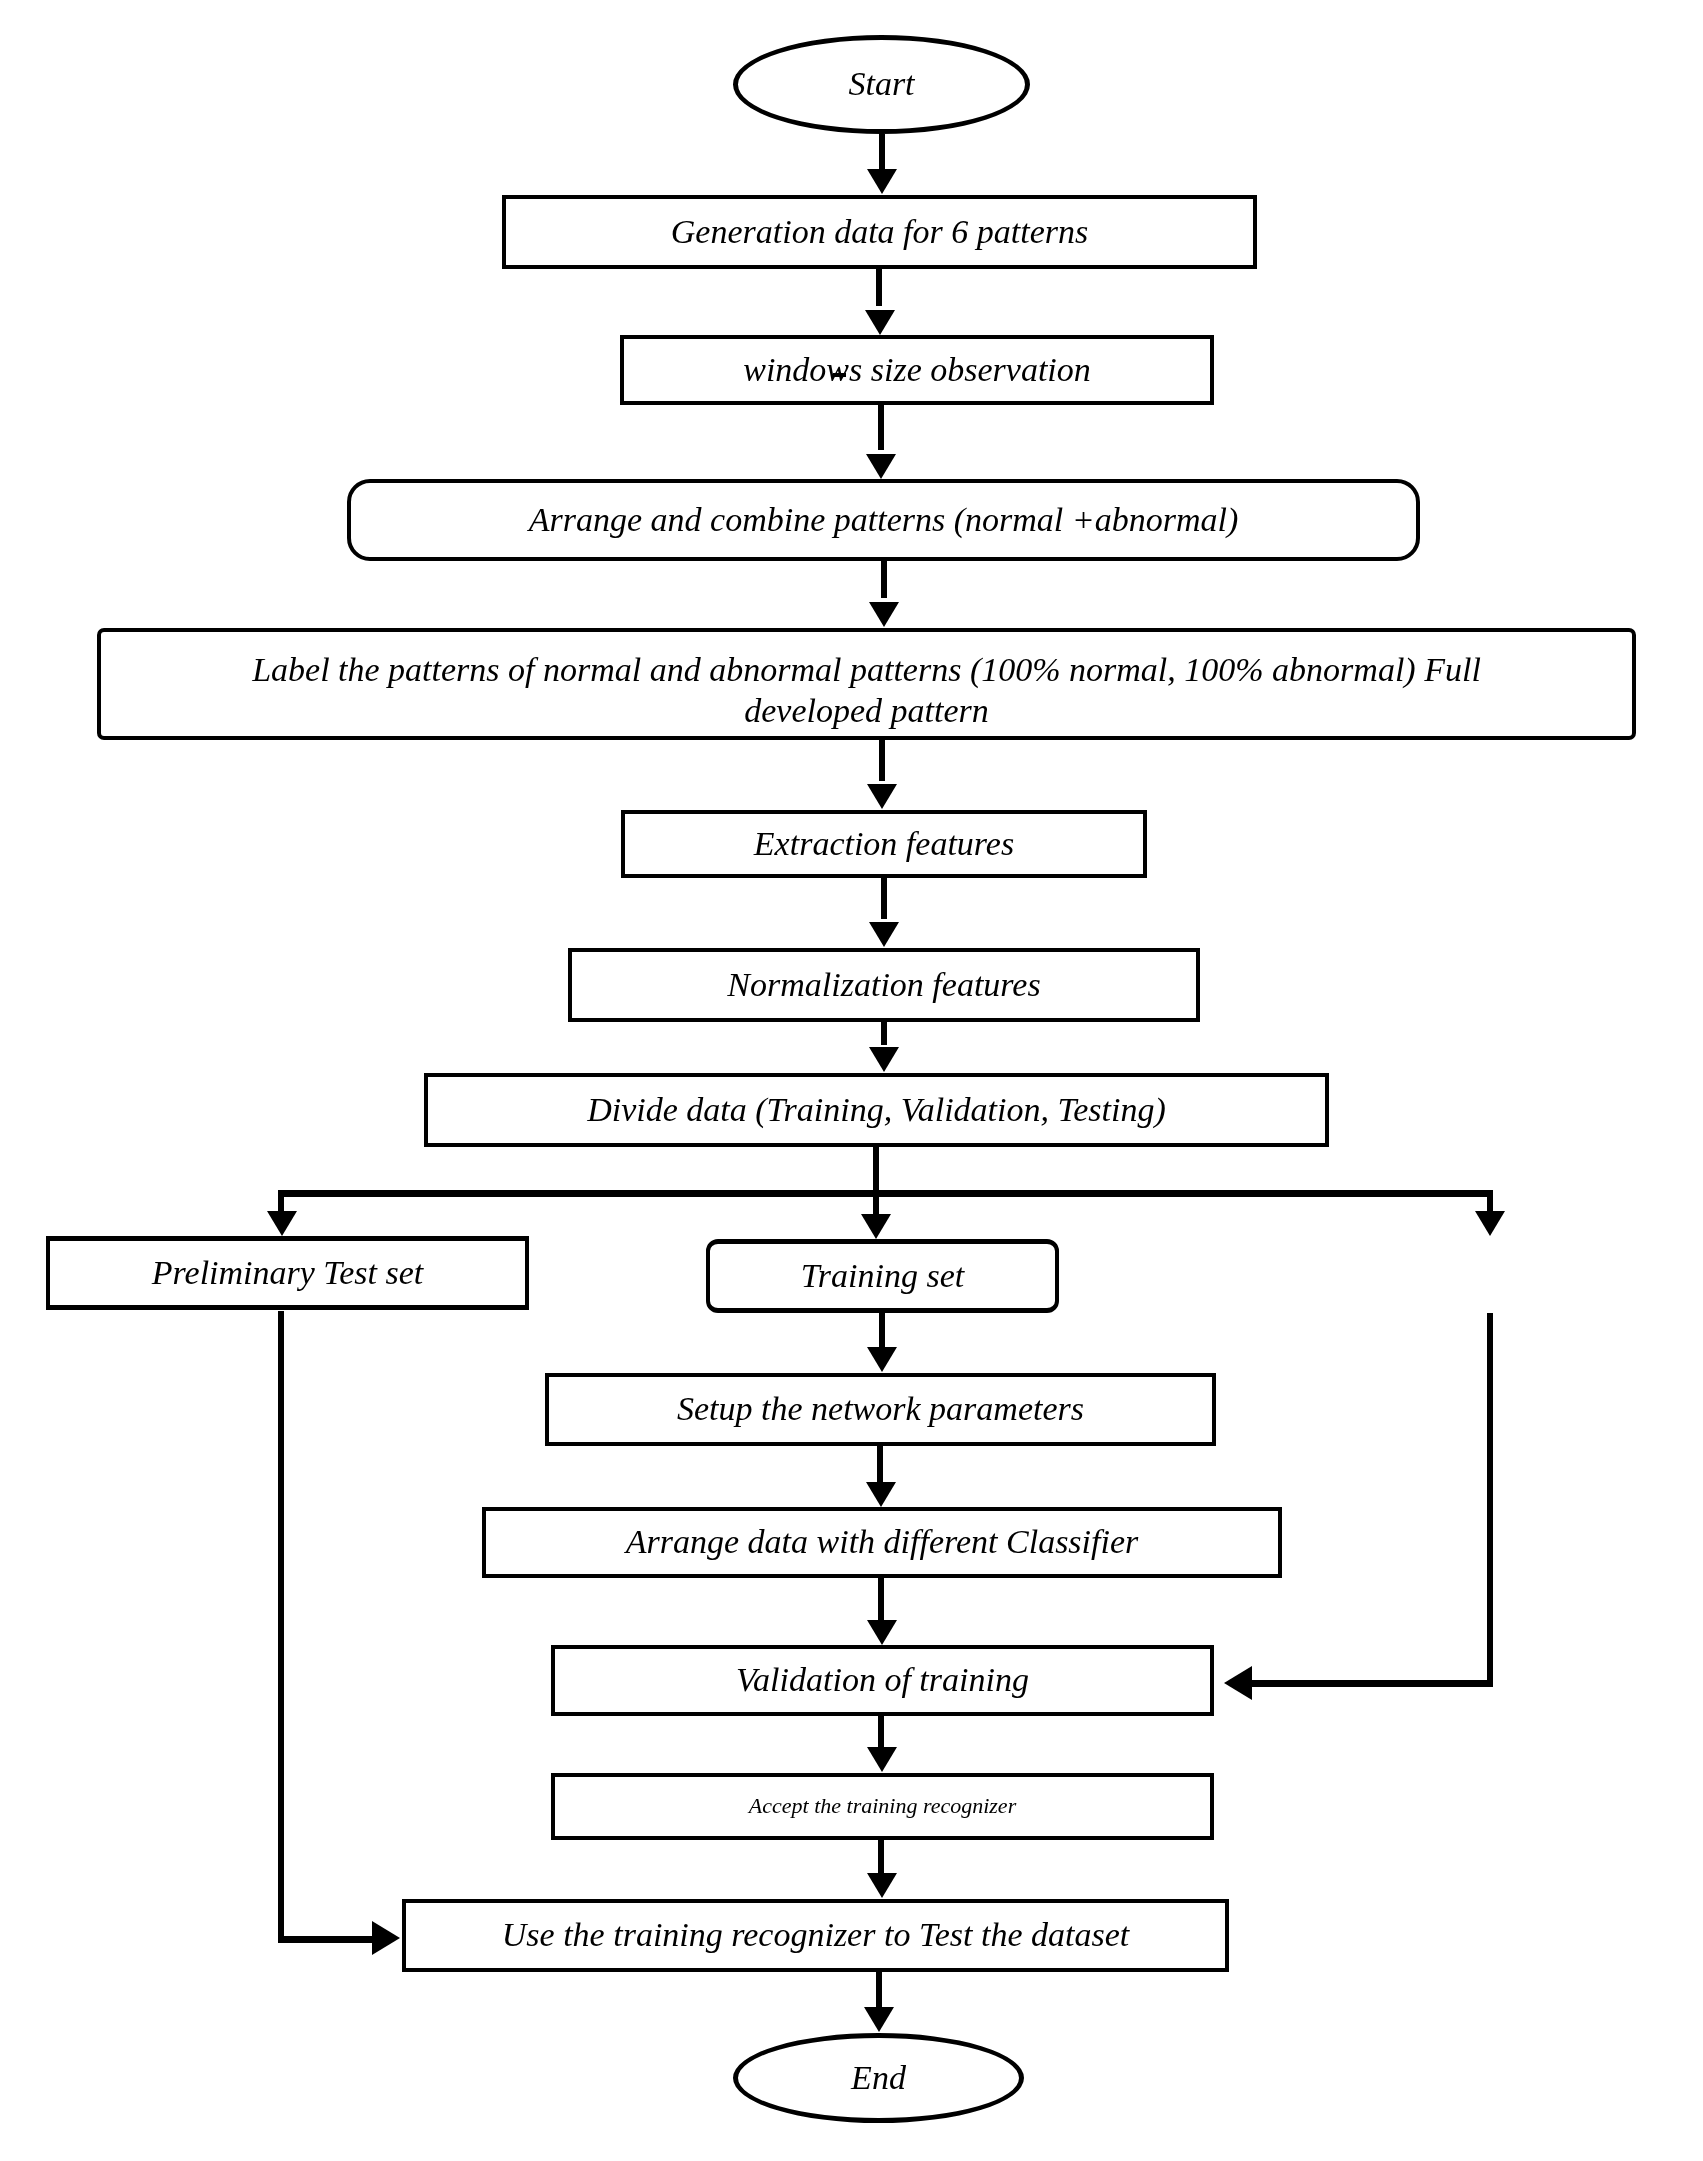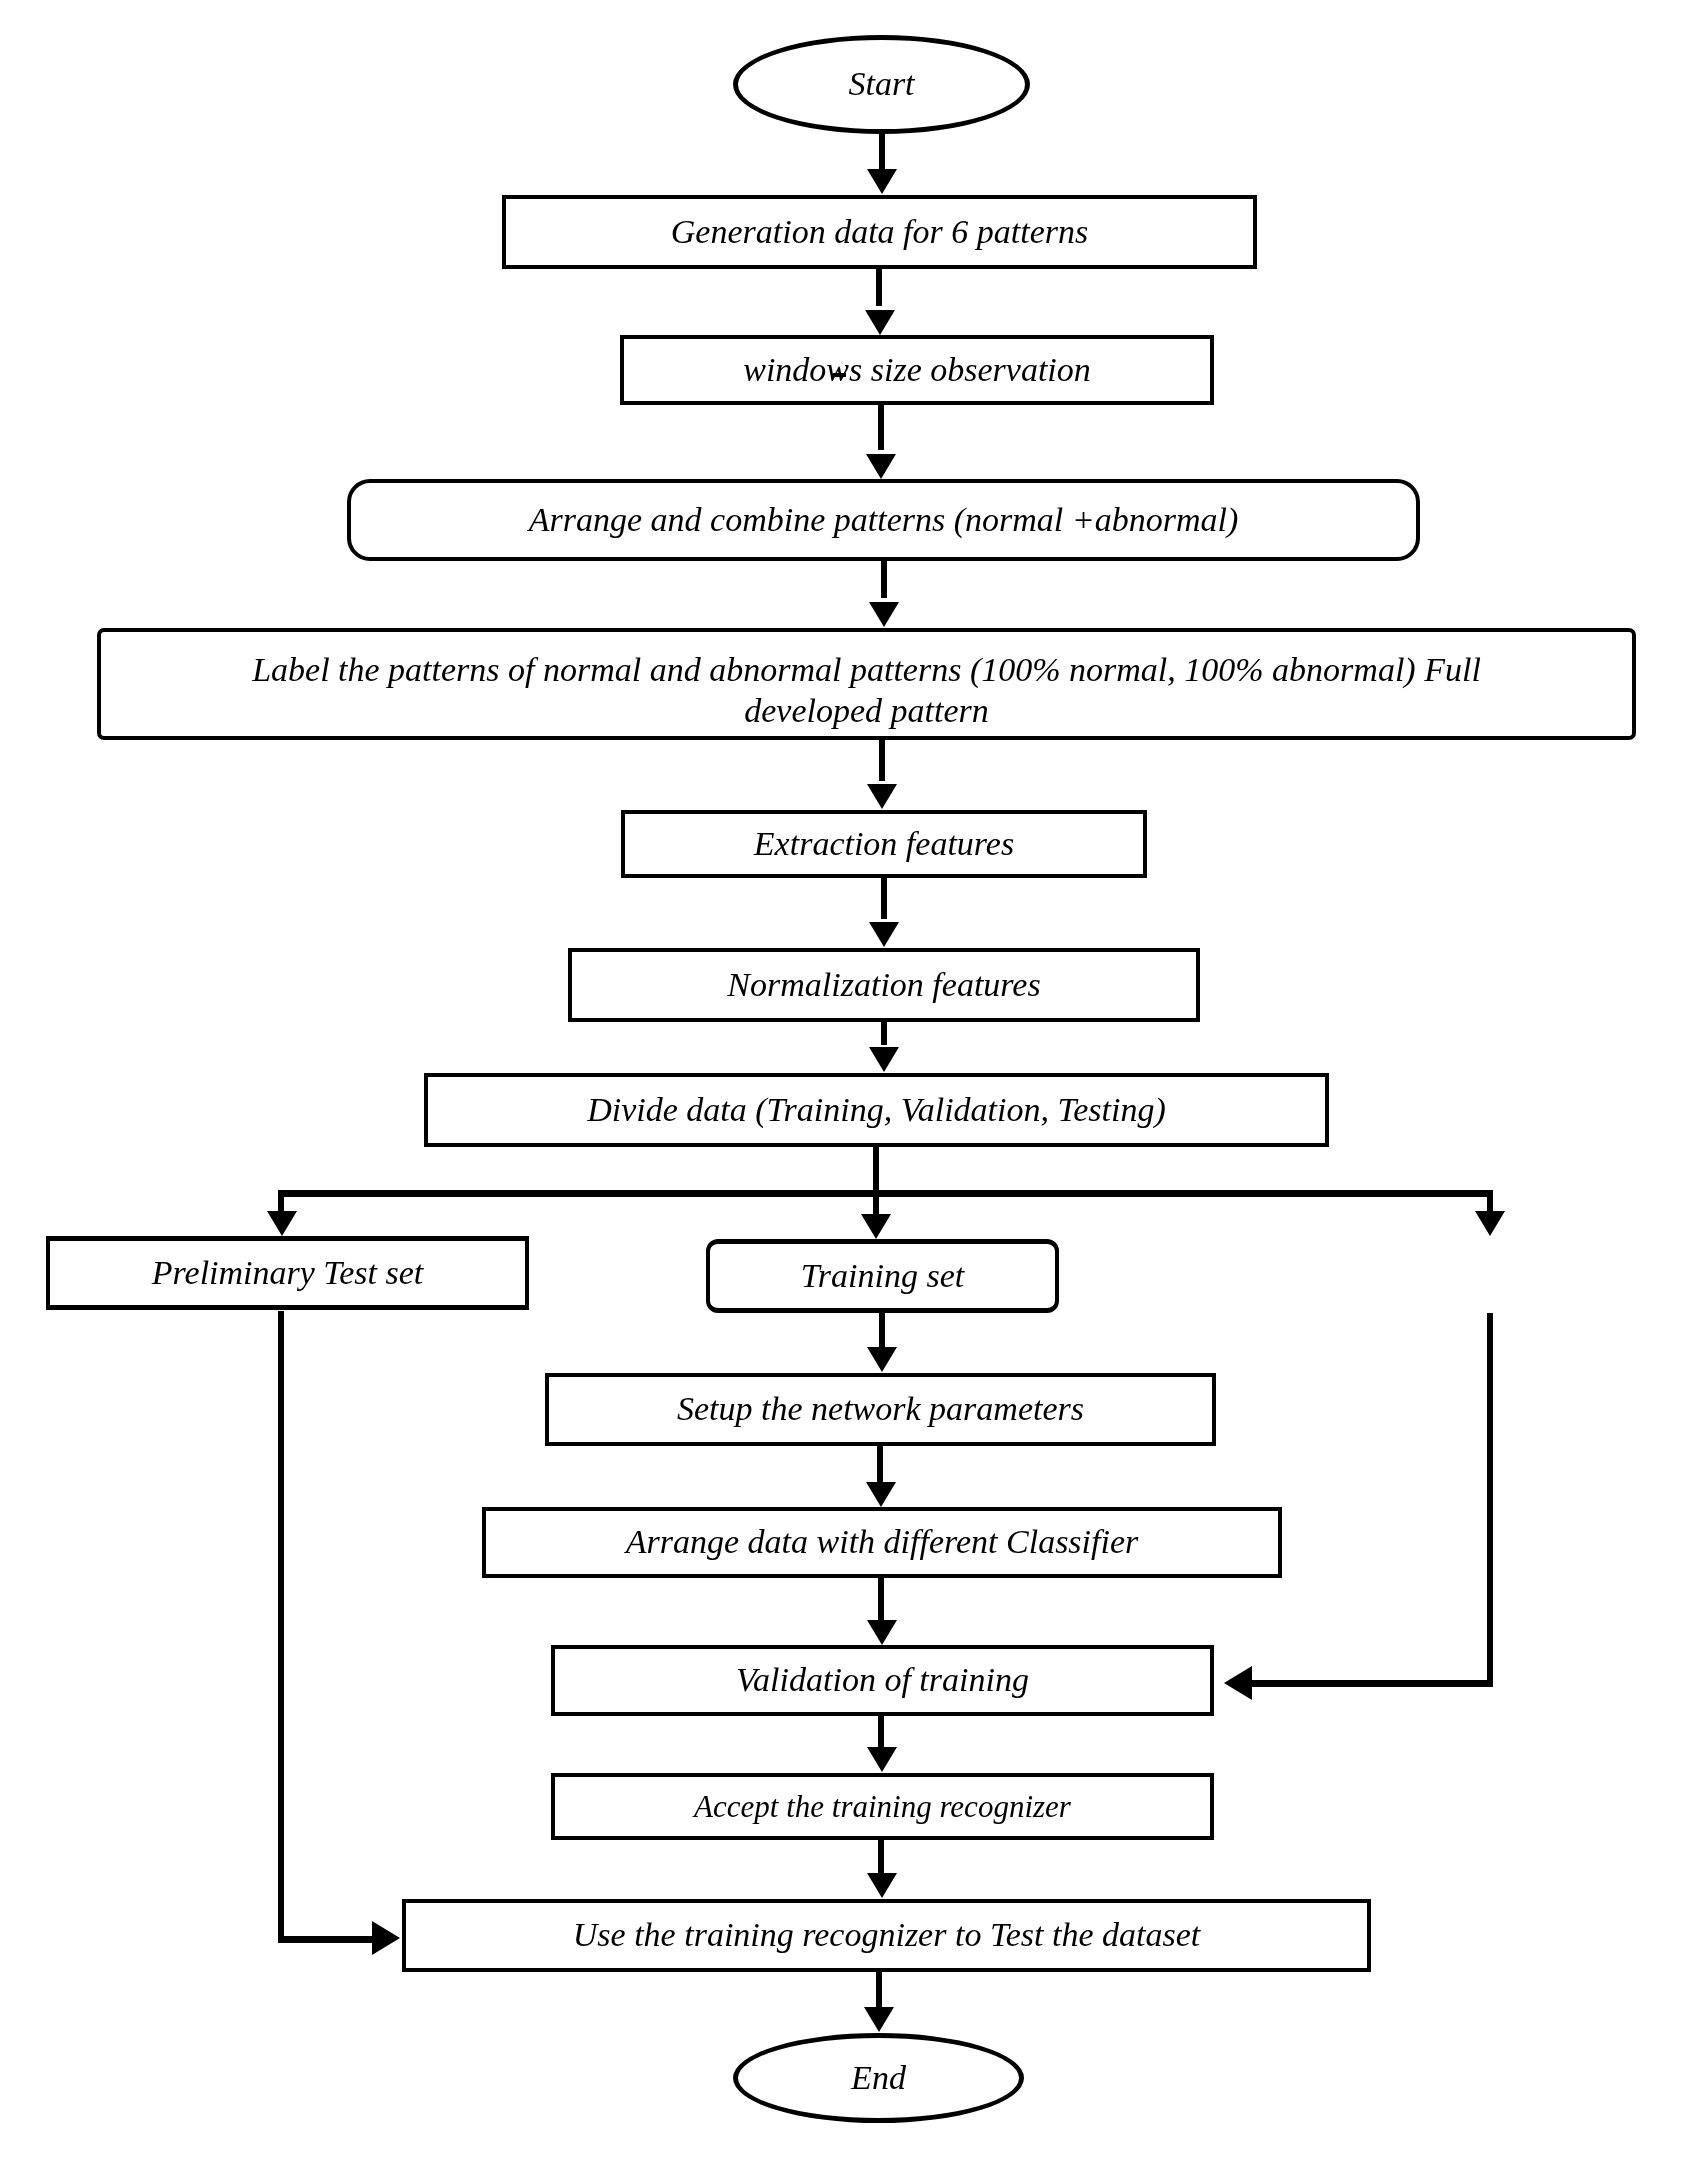--- a/index.html
+++ b/index.html
@@ -104,25 +104,25 @@
   </div>
 
   <div class="node" style="left:482px; top:1507px; width:800px; height:71px;">
     <span class="lbl">Arrange data with different Classifier</span>
   </div>
 
   <div class="node" style="left:551px; top:1645px; width:663px; height:71px;">
     <span class="lbl">Validation of training</span>
   </div>
 
-  <div class="node" style="left:551px; top:1773px; width:663px; height:67px; font-size:31px;">
+  <div class="node" style="left:551px; top:1773px; width:663px; height:67px; font-size:22px;">
     <span class="lbl">Accept the training recognizer</span>
   </div>
 
-  <div class="node" style="left:402px; top:1899px; width:969px; height:73px;">
+  <div class="node" style="left:402px; top:1899px; width:827px; height:73px;">
     <span class="lbl">Use the training recognizer to Test the dataset</span>
   </div>
 
   <div class="node terminator" style="left:733px; top:2033px; width:291px; height:90px;">
     <span class="lbl">End</span>
   </div>
 
   <div class="shaft-v" style="left:879px; top:134px; height:36px;"></div>
   <div class="head-down" style="left:867px; top:169px;"></div>
 

